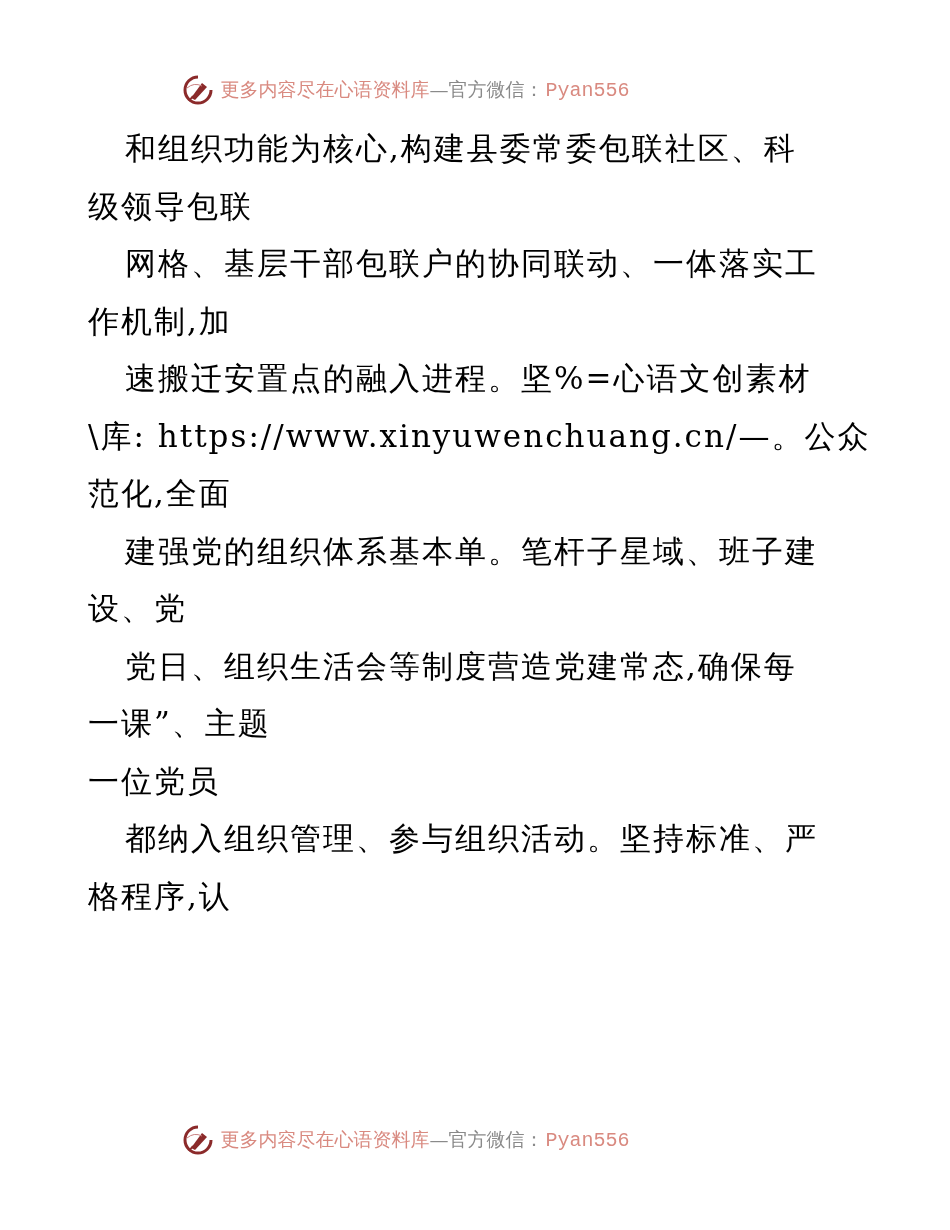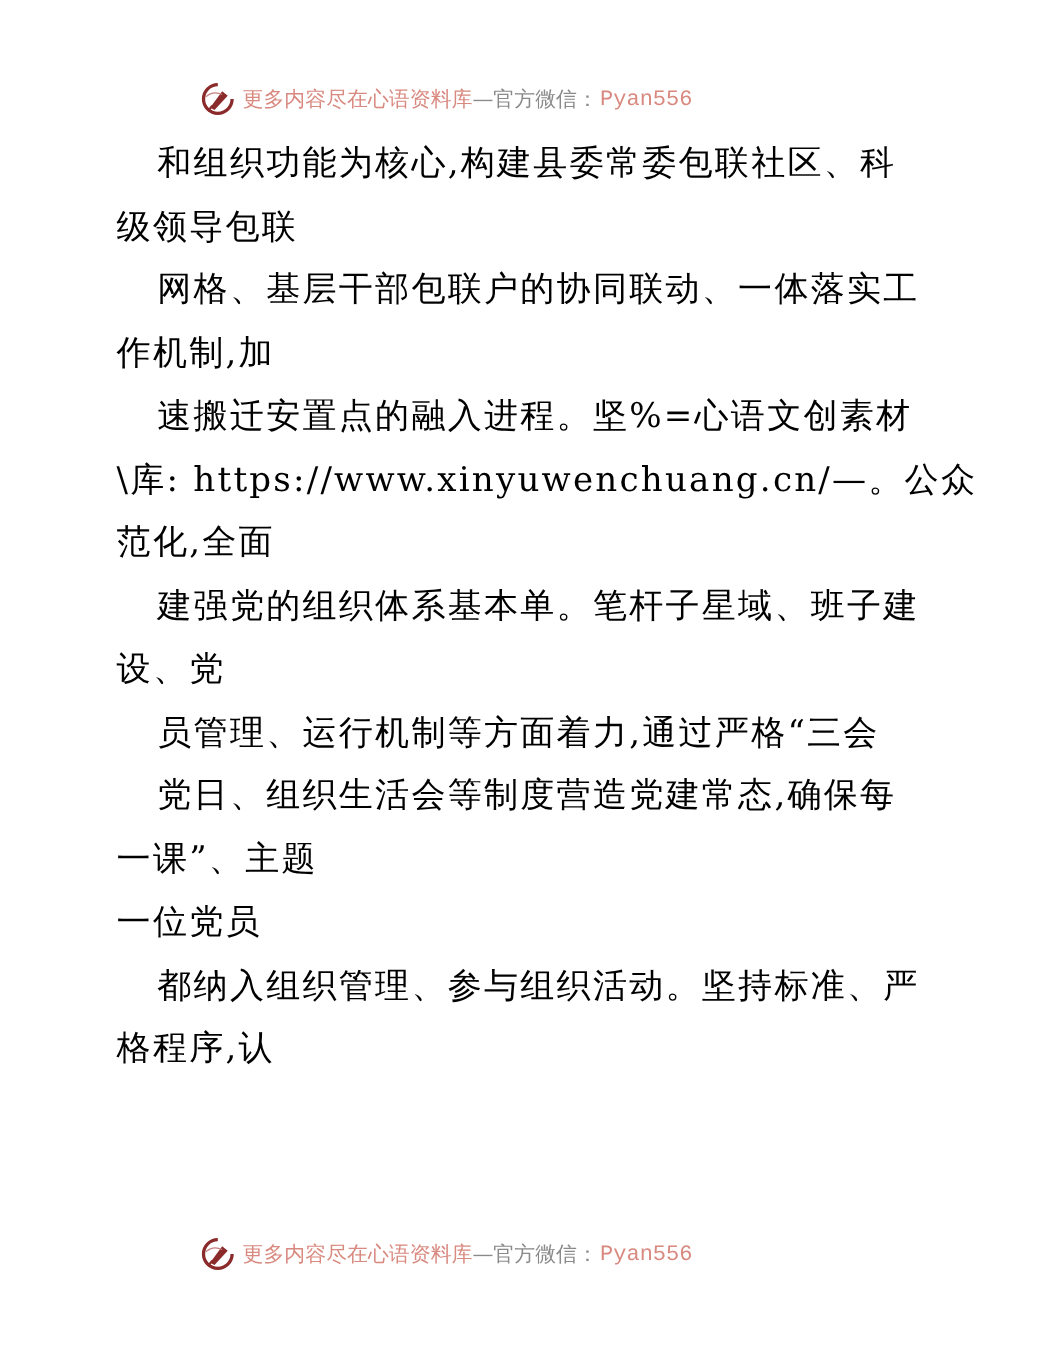--- a/index.html
+++ b/index.html
@@ -44,21 +44,21 @@
       font-size: 19px;
     }
     .wm-id {
       color: #d98a80;
       font-family: Liberation Mono, monospace;
       font-size: 20px;
       margin-left: 2px;
     }
     .content {
       position: absolute;
-      left: 106px;
+      left: 88px;
       top: 120px;
       width: 760px;
     }
     .line {
       font-size: 31px;
       line-height: 57.5px;
       height: 57.5px;
       white-space: nowrap;
       letter-spacing: 2px;
     }
@@ -85,21 +85,20 @@
 <div class="content">
   <div class="line indent">和组织功能为核心,构建县委常委包联社区、科</div>
   <div class="line">级领导包联</div>
   <div class="line indent">网格、基层干部包联户的协同联动、一体落实工</div>
   <div class="line">作机制,加</div>
   <div class="line indent">速搬迁安置点的融入进程。坚%=心语文创素材</div>
   <div class="line">\库: https://www.xinyuwenchuang.cn/—。公众</div>
   <div class="line">范化,全面</div>
   <div class="line indent">建强党的组织体系基本单。笔杆子星域、班子建</div>
   <div class="line">设、党</div>
-  <div class="line indent">员管理、运行机制等方面着力,通过严格“三会</div>
   <div class="line indent">党日、组织生活会等制度营造党建常态,确保每</div>
   <div class="line">一课”、主题</div>
   <div class="line">一位党员</div>
   <div class="line indent">都纳入组织管理、参与组织活动。坚持标准、严</div>
   <div class="line">格程序,认</div>
 </div>
 
 <div class="watermark bottom">
   <svg class="wm-logo" viewBox="0 0 32 32">
     <path d="M16 3 A13 13 0 1 0 29 16" fill="none" stroke="#8b2a2a" stroke-width="3"></path>

